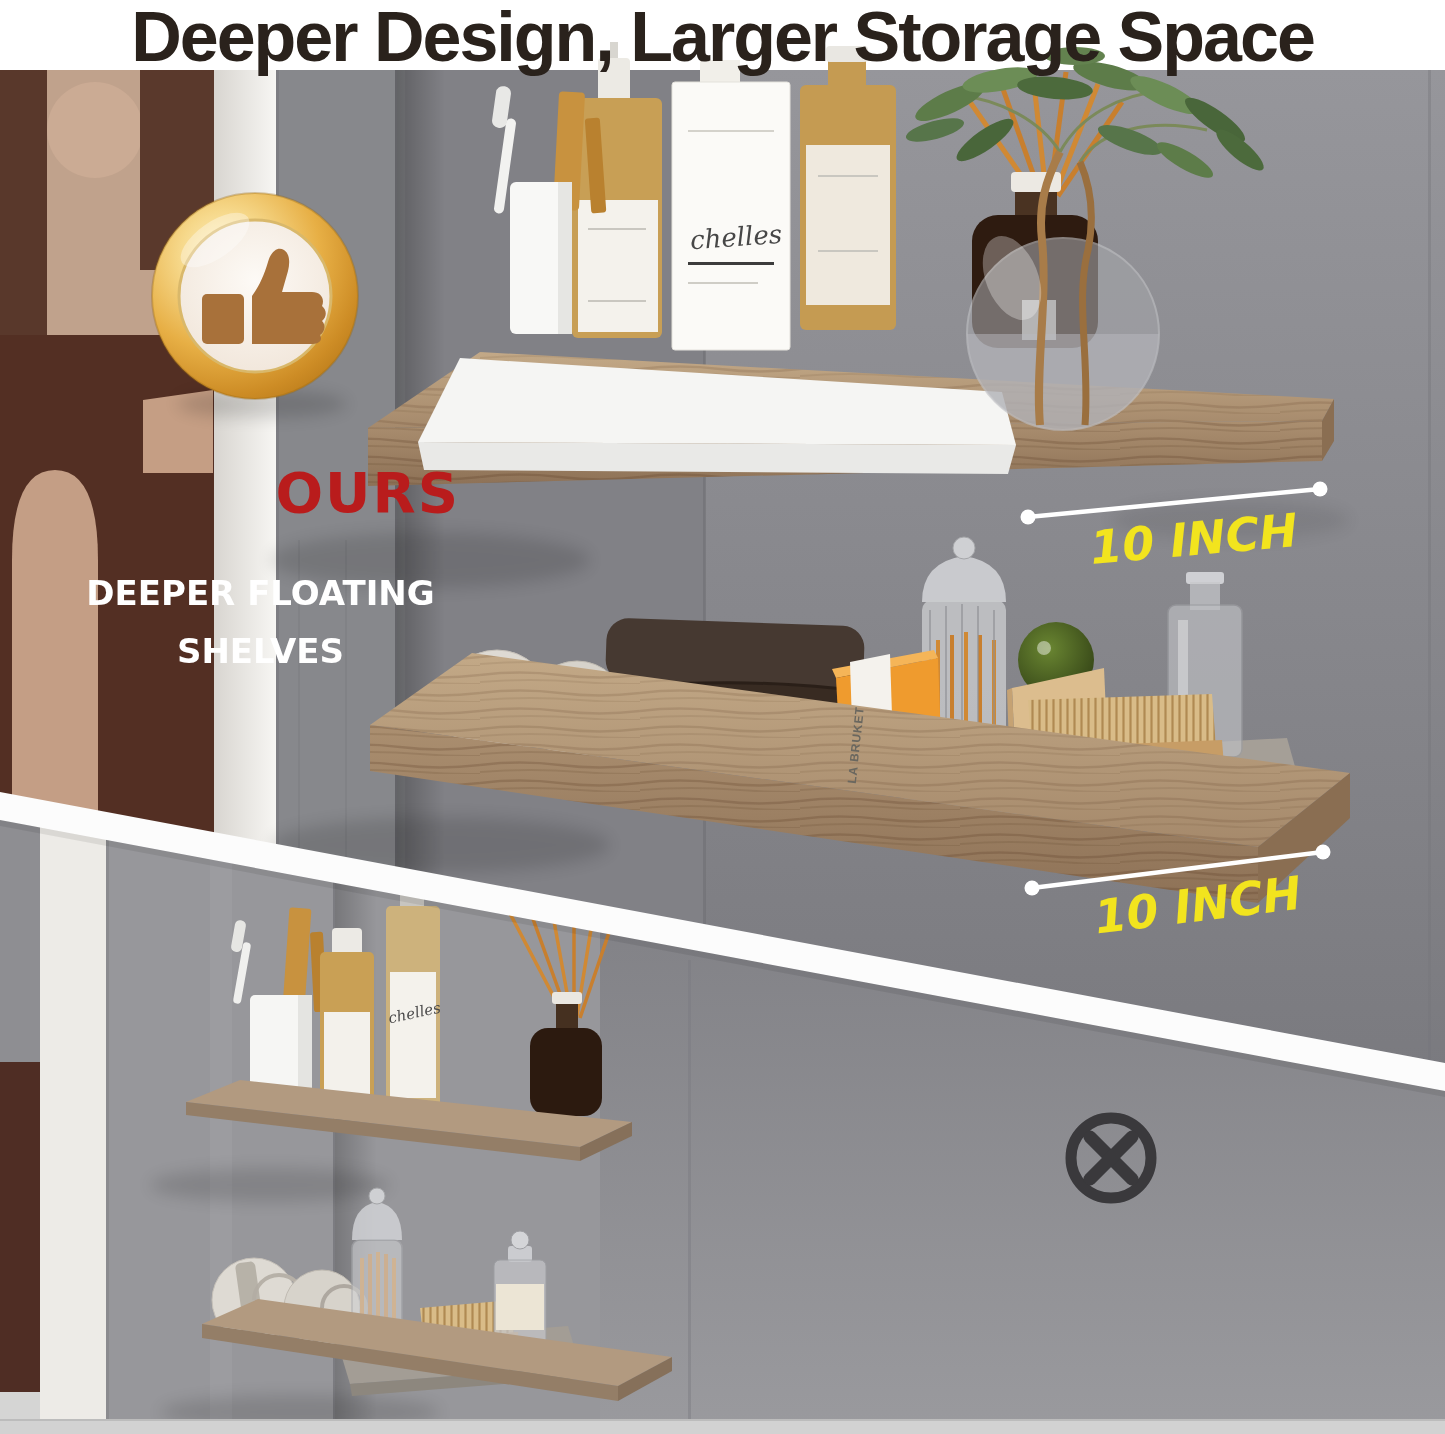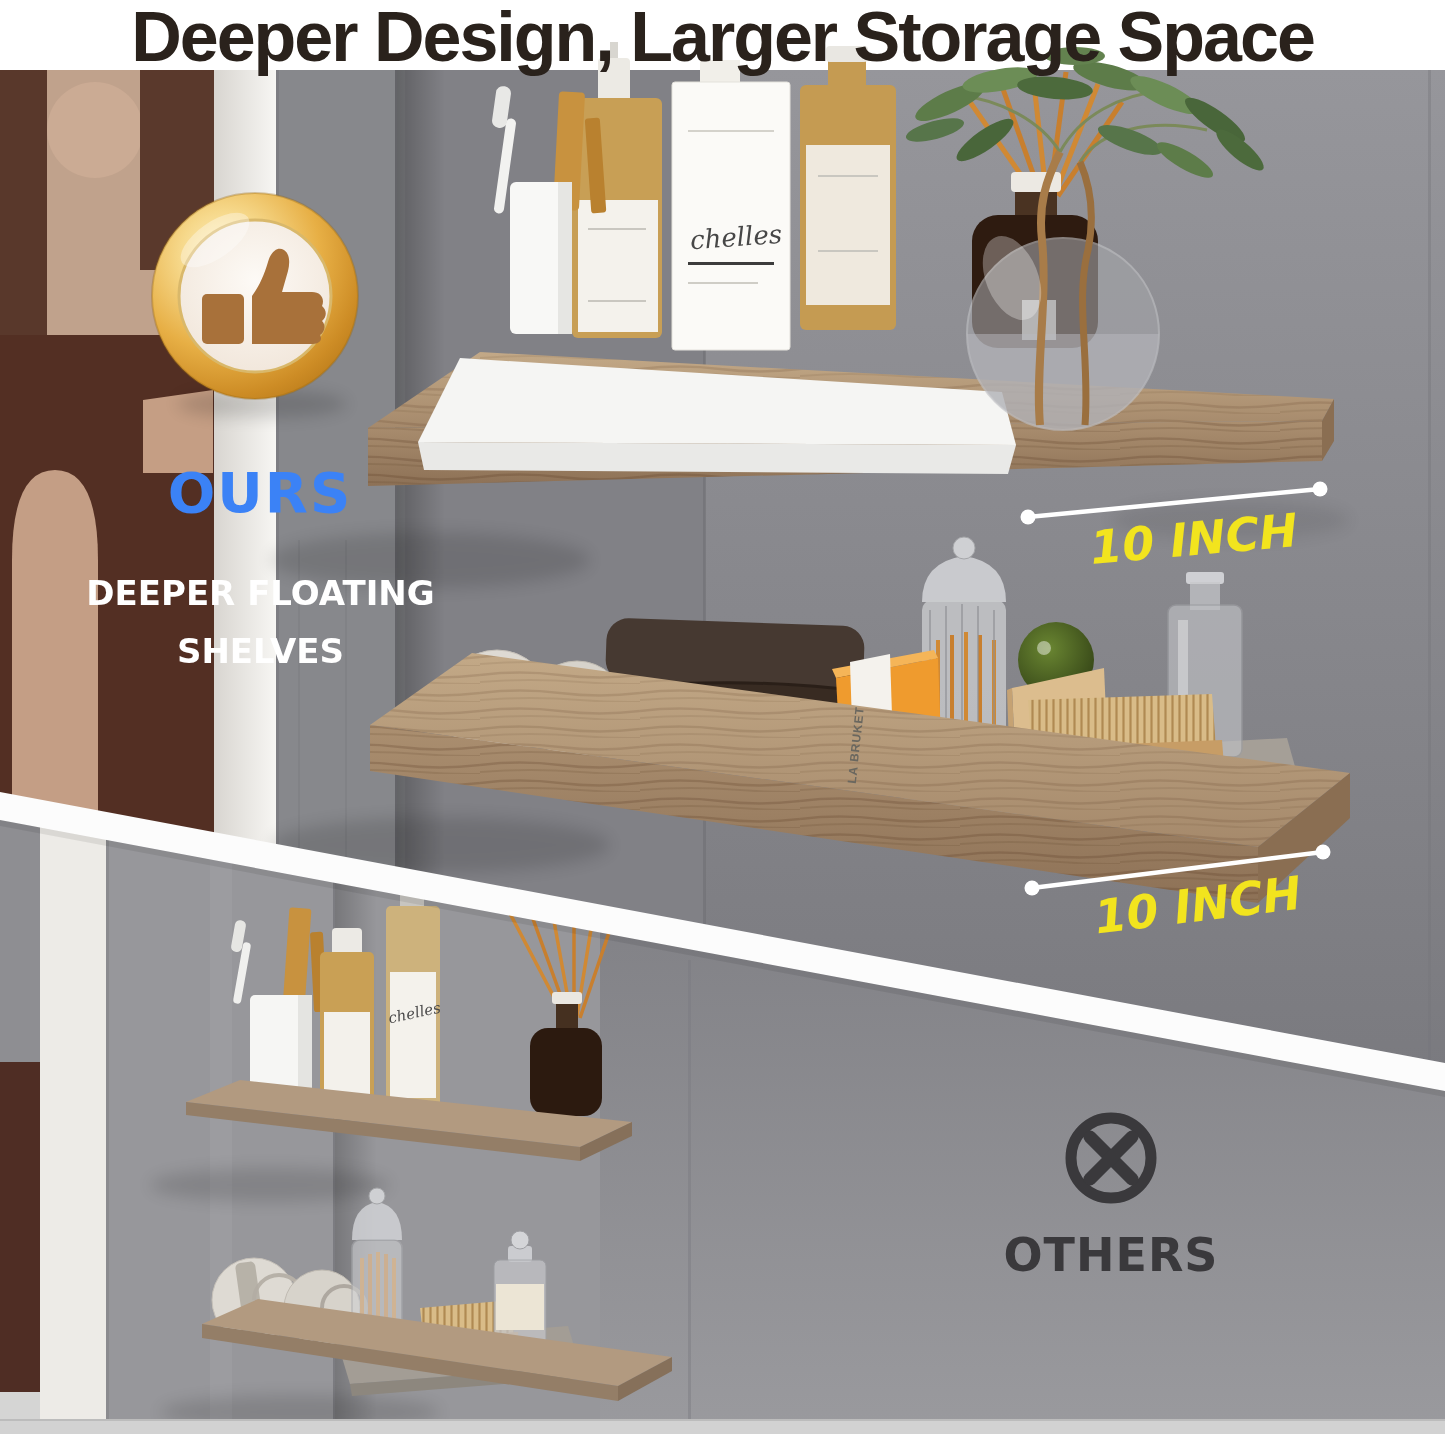--- a/index.html
+++ b/index.html
@@ -3,22 +3,22 @@
 <meta charset="utf-8">
 <style>
   html,body{margin:0;padding:0;background:#ffffff;}
   .canvas{position:relative;width:1445px;height:1434px;background:#ffffff;overflow:hidden;
           font-family:"Liberation Sans",sans-serif;}
   .canvas svg{position:absolute;left:0;top:0;z-index:1;}
   .txt{position:absolute;z-index:5;white-space:nowrap;}
   .title{left:0;right:0;top:0;height:74px;display:flex;align-items:center;justify-content:center;
          font-size:70px;font-weight:bold;letter-spacing:-2px;color:#2a221c;
          font-family:"Liberation Sans",sans-serif;}
-  .ours{left:60px;top:460px;width:400px;text-align:center;font-family:"DejaVu Sans",sans-serif;
-        font-weight:bold;font-size:56px;letter-spacing:2px;color:#3b82f6;}
+  .ours{left:60px;top:460px;width:400px;text-align:right;font-family:"DejaVu Sans",sans-serif;
+        font-weight:bold;font-size:56px;letter-spacing:2px;color:#b91c1c;}
   .subtitle{left:33px;top:564px;width:455px;text-align:center;font-family:"DejaVu Sans",sans-serif;
         font-weight:bold;font-size:34px;line-height:58px;color:#ffffff;white-space:normal;}
   .dim{font-family:"DejaVu Sans",sans-serif;font-weight:bold;font-style:italic;
        font-size:46px;color:#f2e41e;}
   .dim1{left:1090px;top:512px;transform:rotate(-5deg);}
   .dim2{left:1094px;top:878px;transform:rotate(-7deg);}
   .others{left:999px;top:1228px;width:224px;text-align:center;font-family:"DejaVu Sans",sans-serif;
           font-weight:bold;font-size:46px;color:#3a393c;letter-spacing:1px;}
   .labruket{left:851px;top:666px;height:118px;writing-mode:vertical-rl;transform:rotate(186deg);
             font-size:12px;font-weight:bold;color:#6a675f;letter-spacing:1px;}
@@ -390,18 +390,17 @@
 
   <polygon points="0,792 1445,1063 1445,1091 0,820" fill="#fcfcfc"></polygon>
   <polygon points="0,820 1445,1091 1445,1097 0,826" fill="#000" opacity="0.08"></polygon>
 </svg>
 
 <div class="txt title">Deeper Design, Larger Storage Space</div>
 <div class="txt ours">OURS</div>
 <div class="txt subtitle">DEEPER FLOATING SHELVES</div>
 <div class="txt dim dim1">10 INCH</div>
 <div class="txt dim dim2">10 INCH</div>
-<div class="txt others">OTHERS</div>
 <div class="txt labruket">LA BRUKET</div>
 <div class="txt script1">chelles</div>
 <div class="txt script2">chelles</div>
 
 </div>
 
 </body></html>

